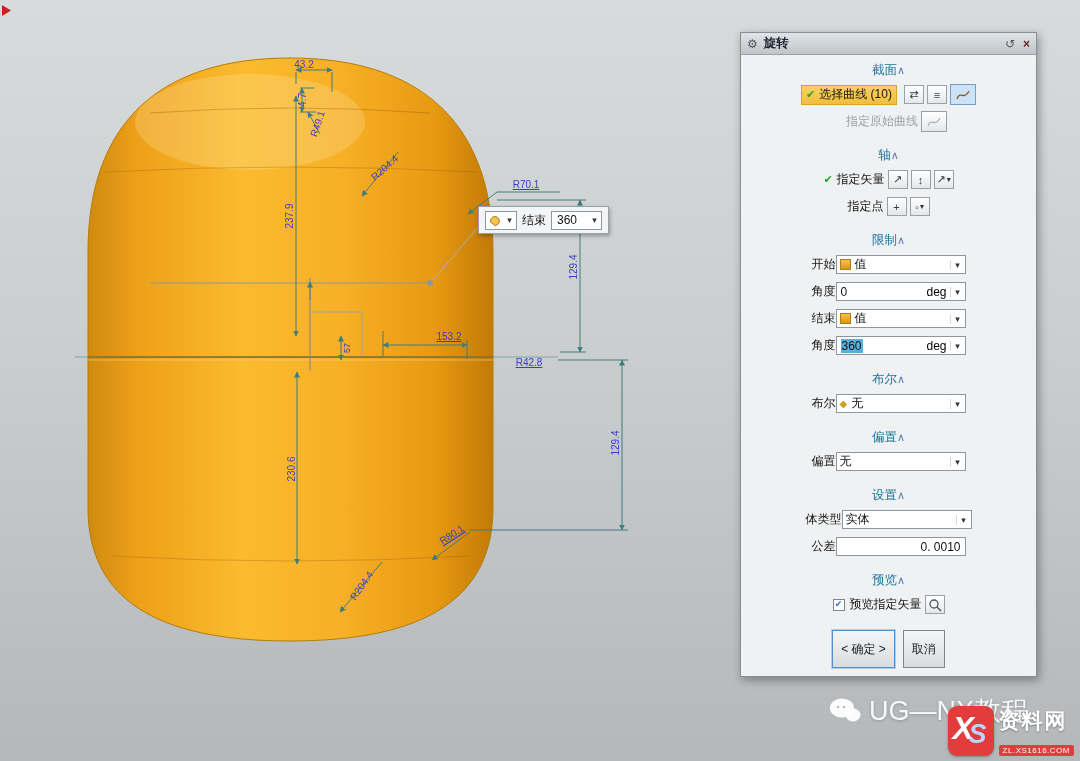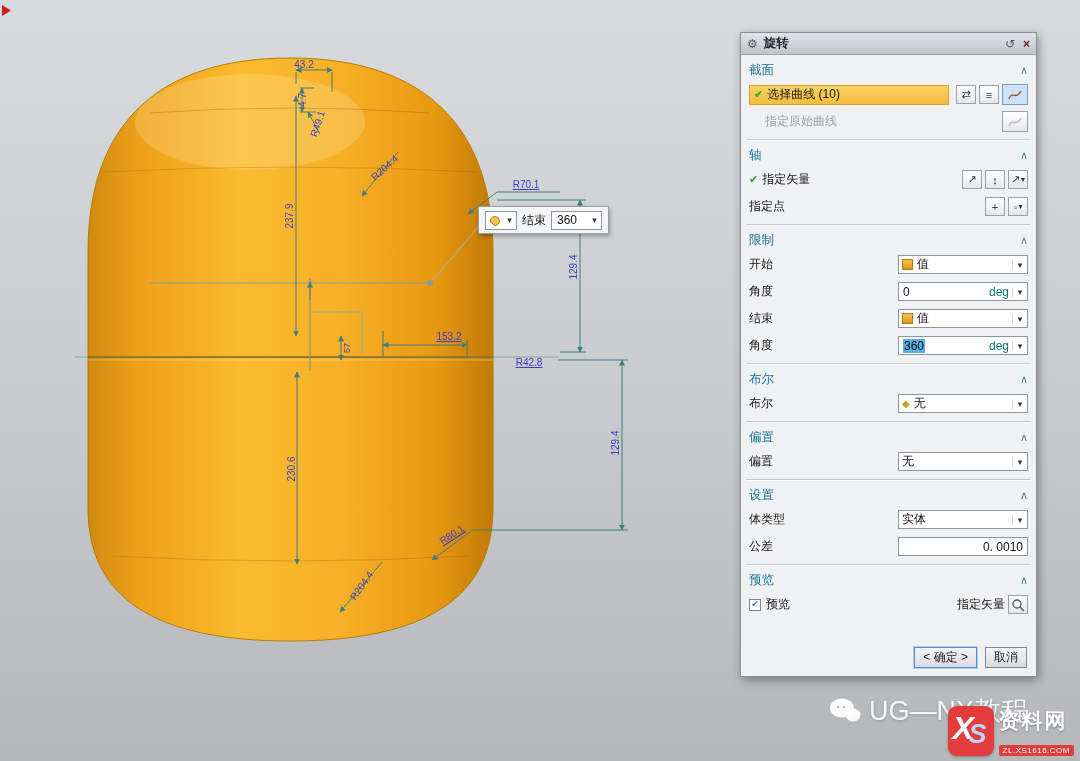--- a/index.html
+++ b/index.html
@@ -20,21 +20,21 @@
   .mini-combo .val{padding:0 5px;font-size:12px;color:#111;min-width:26px;}
   .mini-label{font-size:12px;color:#111;}
 
   
   .dialog{position:absolute;left:740px;top:32px;width:297px;height:645px;background:#f0f1f2;border:1px solid #878e94;box-shadow:2px 3px 9px rgba(0,0,0,.35);display:flex;flex-direction:column;z-index:5;box-sizing:border-box;}
   .titlebar{height:21px;background:linear-gradient(#e0e4e7,#bec5ca);display:flex;align-items:center;padding:0 6px;gap:6px;border-bottom:1px solid #9aa1a7;flex:0 0 auto;}
   .titlebar .t{font-size:12.5px;font-weight:bold;color:#1c2430;font-family:Liberation Serif, serif;}
   .tb-right{margin-left:auto;display:flex;gap:8px;align-items:center;}
   .tb-icon{font-size:12px;color:#555;line-height:1;}
   .tb-icon.close{color:#6e2222;font-weight:bold;}
-  .dlg-body{flex:1;display:flex;flex-direction:column;padding:3px 5px 6px;}
+  .dlg-body{flex:1;display:flex;flex-direction:column;padding:3px 5px 6px;align-items:center;}
   .sec-h{display:flex;align-items:center;padding:4px 3px 2px;}
   .sec-h .h{font-size:12.5px;color:#17749c;}
   .sec-h .chev{margin-left:auto;color:#4a7fb8;font-size:11px;}
   .sep{border-top:1px solid #c3c7ca;border-bottom:1px solid #fbfcfc;margin:4px 0 2px;}
   .row{display:flex;align-items:center;padding:2px 3px;min-height:23px;font-size:12px;color:#161616;}
   .spacer{flex:1;}
   .check{color:#2aa52a;font-size:11px;margin-right:4px;}
   .gray{color:#9b9fa3;margin-left:16px;}
   .hl-row{flex:1;display:flex;align-items:center;height:20px;background:linear-gradient(#f9d264,#f3bd3c);border:1px solid #d9a22a;padding:0 4px;margin-right:4px;box-sizing:border-box;}
   .ibtn{min-width:20px;height:19px;border:1px solid #98a0a8;background:linear-gradient(#ffffff,#e4e7ea);display:inline-flex;align-items:center;justify-content:center;margin-left:3px;font-size:11px;color:#344;box-sizing:border-box;padding:0 1px;}
@@ -43,26 +43,26 @@
   .ibtn .caret{font-size:8px;color:#333;margin-left:1px;}
   .combo{display:flex;align-items:center;height:19px;border:1px solid #8f979e;background:#fff;width:130px;box-sizing:border-box;}
   .combo .ic{margin:0 1px 0 3px;display:inline-flex;}
   .combo .txt{flex:1;padding:0 3px;font-size:12px;color:#111;}
   .combo .arr{width:14px;text-align:center;font-size:9px;color:#333;border-left:1px solid #d7dadd;}
   .valicon{width:9px;height:9px;background:linear-gradient(#f7c14a,#df9612);border:1px solid #a97f1d;display:inline-block;}
   .field{display:flex;align-items:center;height:19px;border:1px solid #8f979e;background:#fff;width:130px;box-sizing:border-box;font-size:12px;}
   .fval{flex:1;padding:0 4px;color:#111;}
   .fval.right{text-align:right;}
   .sel{background:#57b0e0;padding:0 1px;}
-  .funit{padding:8px 3px;color:#0f766e;}
+  .funit{padding:8px 3px;color:#000000;}
   .farr{width:14px;text-align:center;font-size:9px;color:#333;border-left:1px solid #d7dadd;}
   .cbox{width:12px;height:12px;border:1px solid #7d858c;background:#fff;display:inline-flex;align-items:center;justify-content:center;font-size:10px;line-height:1;color:#2f6fbf;margin-right:5px;box-sizing:border-box;}
   .nonicon{color:#c9a227;font-size:10px;}
   .btnbar{display:flex;justify-content:flex-end;gap:8px;padding:6px 4px 2px;margin-top:auto;}
-  .btn{height:21px;padding:0 8px;font-size:12px;color:#222;background:linear-gradient(#f4f5f6,#d9dcdf);border:1px solid #7f868d;display:inline-flex;align-items:center;box-sizing:border-box;}
+  .btn{height:38px;padding:0 8px;font-size:12px;color:#222;background:linear-gradient(#f4f5f6,#d9dcdf);border:1px solid #7f868d;display:inline-flex;align-items:center;box-sizing:border-box;}
   .btn.primary{border-color:#4f8fd0;box-shadow:0 0 0 1px rgba(90,150,210,.4);}
 
   
   .watermark{position:absolute;right:52px;bottom:32px;display:flex;align-items:center;gap:8px;color:rgba(255,255,255,.92);font-size:27px;z-index:4;text-shadow:0 1px 3px rgba(0,0,0,.22);}
   .sitelogo{position:absolute;right:6px;bottom:5px;display:flex;align-items:center;gap:5px;z-index:6;}
   .badge{width:46px;height:50px;background:#e23c3c;border-radius:9px;position:relative;box-shadow:0 1px 3px rgba(0,0,0,.3);}
   .badge .bx{position:absolute;left:5px;top:4px;color:#fff;font-size:32px;font-weight:bold;font-style:italic;}
   .badge .bs{position:absolute;left:21px;top:13px;color:#bcd4ff;font-size:27px;font-weight:bold;font-style:italic;}
   .logo-col{display:flex;flex-direction:column;align-items:flex-start;gap:10px;}
   .site-name{color:#fff;font-weight:bold;font-size:21px;text-shadow:0 1px 2px rgba(0,0,0,.35);letter-spacing:2px;}

